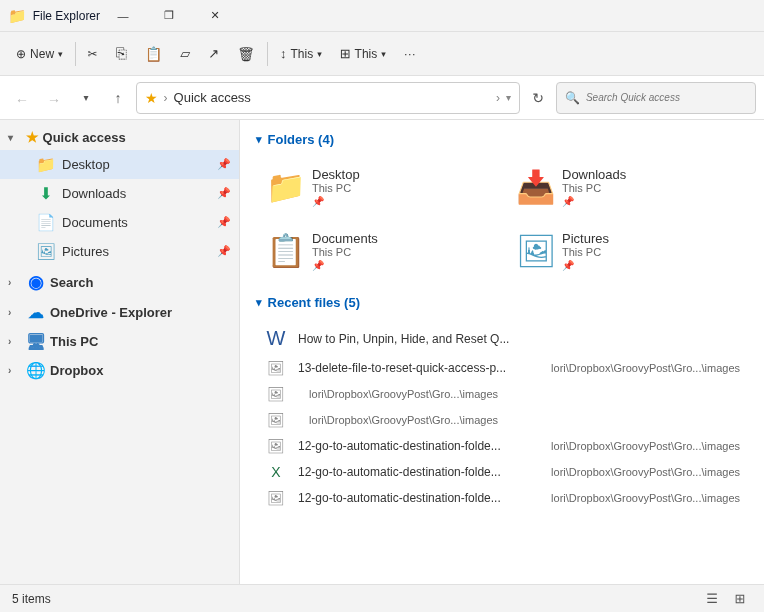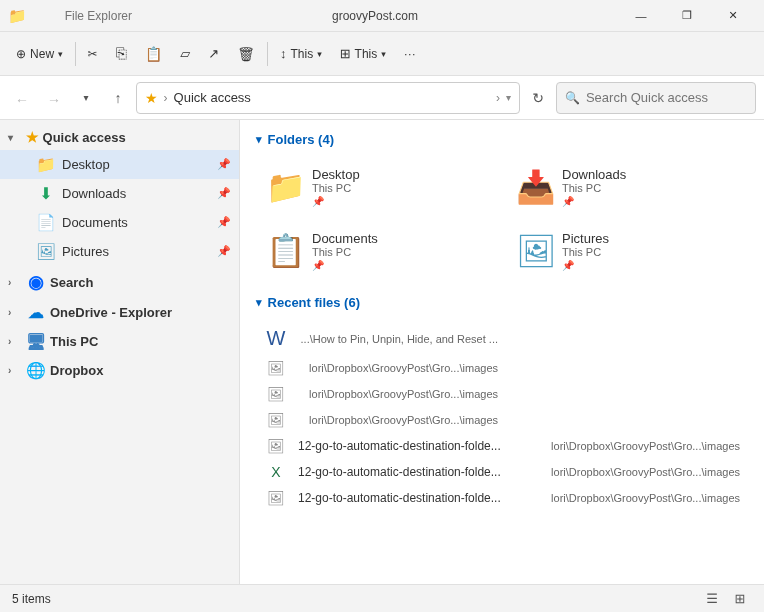--- a/index.html
+++ b/index.html
@@ -78,21 +78,21 @@
     }
     .search-box {
       width: 200px; height: 32px;
       border: 1px solid #ccc; border-radius: 4px;
       display: flex; align-items: center;
       padding: 0 8px; gap: 6px;
       background: #f3f3f3;
     }
     .search-box input {
       border: none; background: transparent;
-      font-size: 13px; color: #7f1d1d; width: 100%; outline: none;
+      font-size: 10px; color: #7f1d1d; width: 100%; outline: none; font-style: italic;
     }
     .search-icon { color: #888; font-size: 12px; }
 
     
     .main { display: flex; height: calc(612px - 32px - 44px - 44px - 28px); }
 
     
     .sidebar {
       width: 240px;
       background: #f3f3f3;
@@ -202,22 +202,21 @@
     .icon-onedrive { color: #0078d7; }
     .icon-thispc { color: #3b82c4; }
     .icon-network { color: #3b82c4; }
   </style>
 </head>
 <body>
 
 <div class="titlebar">
 
   <span style="margin-right:6px; font-size:15px;">📁</span>
-  <span style="font-size:12px; color:#737373;margin-left:32px;">File Explorer</span>
-  <span style="flex:1; text-align:center; font-size:12px; color:#444;">groovyPost.com</span>
+  <span style="font-size:12px; color:#0f172a;">File Explorer</span>
   <div class="titlebar-controls">
     <button class="titlebar-btn">—</button>
     <button class="titlebar-btn">❐</button>
     <button class="titlebar-btn close">✕</button>
   </div>
 </div>
 
 <div class="toolbar">
   <button class="toolbar-btn">
     <span>⊕</span>
@@ -388,32 +387,33 @@
         <div class="folder-info">
           <span class="folder-name">Pictures</span>
           <span class="folder-sub">This PC</span>
           <span class="folder-pin">📌</span>
         </div>
       </div>
     </div>
 
     <div class="section-header">
       <span class="section-arrow">▾</span>
-      <span>Recent files (6)</span>
+      <span>Recent files (5)</span>
     </div>
 
     <div class="files-list">
 
       <div class="file-item">
         <span class="file-icon" style="color:#2b579a;">W</span>
-        <span class="file-path">...\How to Pin, Unpin, Hide, and Reset ...</span>
+        <span class="file-name">How to Pin, Unpin, Hide, and Reset Q...</span>
       </div>
 
       <div class="file-item">
         <span class="file-icon" style="color:#888; font-size:14px;">🖼</span>
+        <span class="file-name">13-delete-file-to-reset-quick-access-p...</span>
         <span class="file-path">lori\Dropbox\GroovyPost\Gro...\images</span>
       </div>
 
       <div class="file-item">
         <span class="file-icon" style="color:#888; font-size:14px;">🖼</span>
         <span class="file-path">lori\Dropbox\GroovyPost\Gro...\images</span>
       </div>
 
       <div class="file-item">
         <span class="file-icon" style="color:#888; font-size:14px;">🖼</span>

